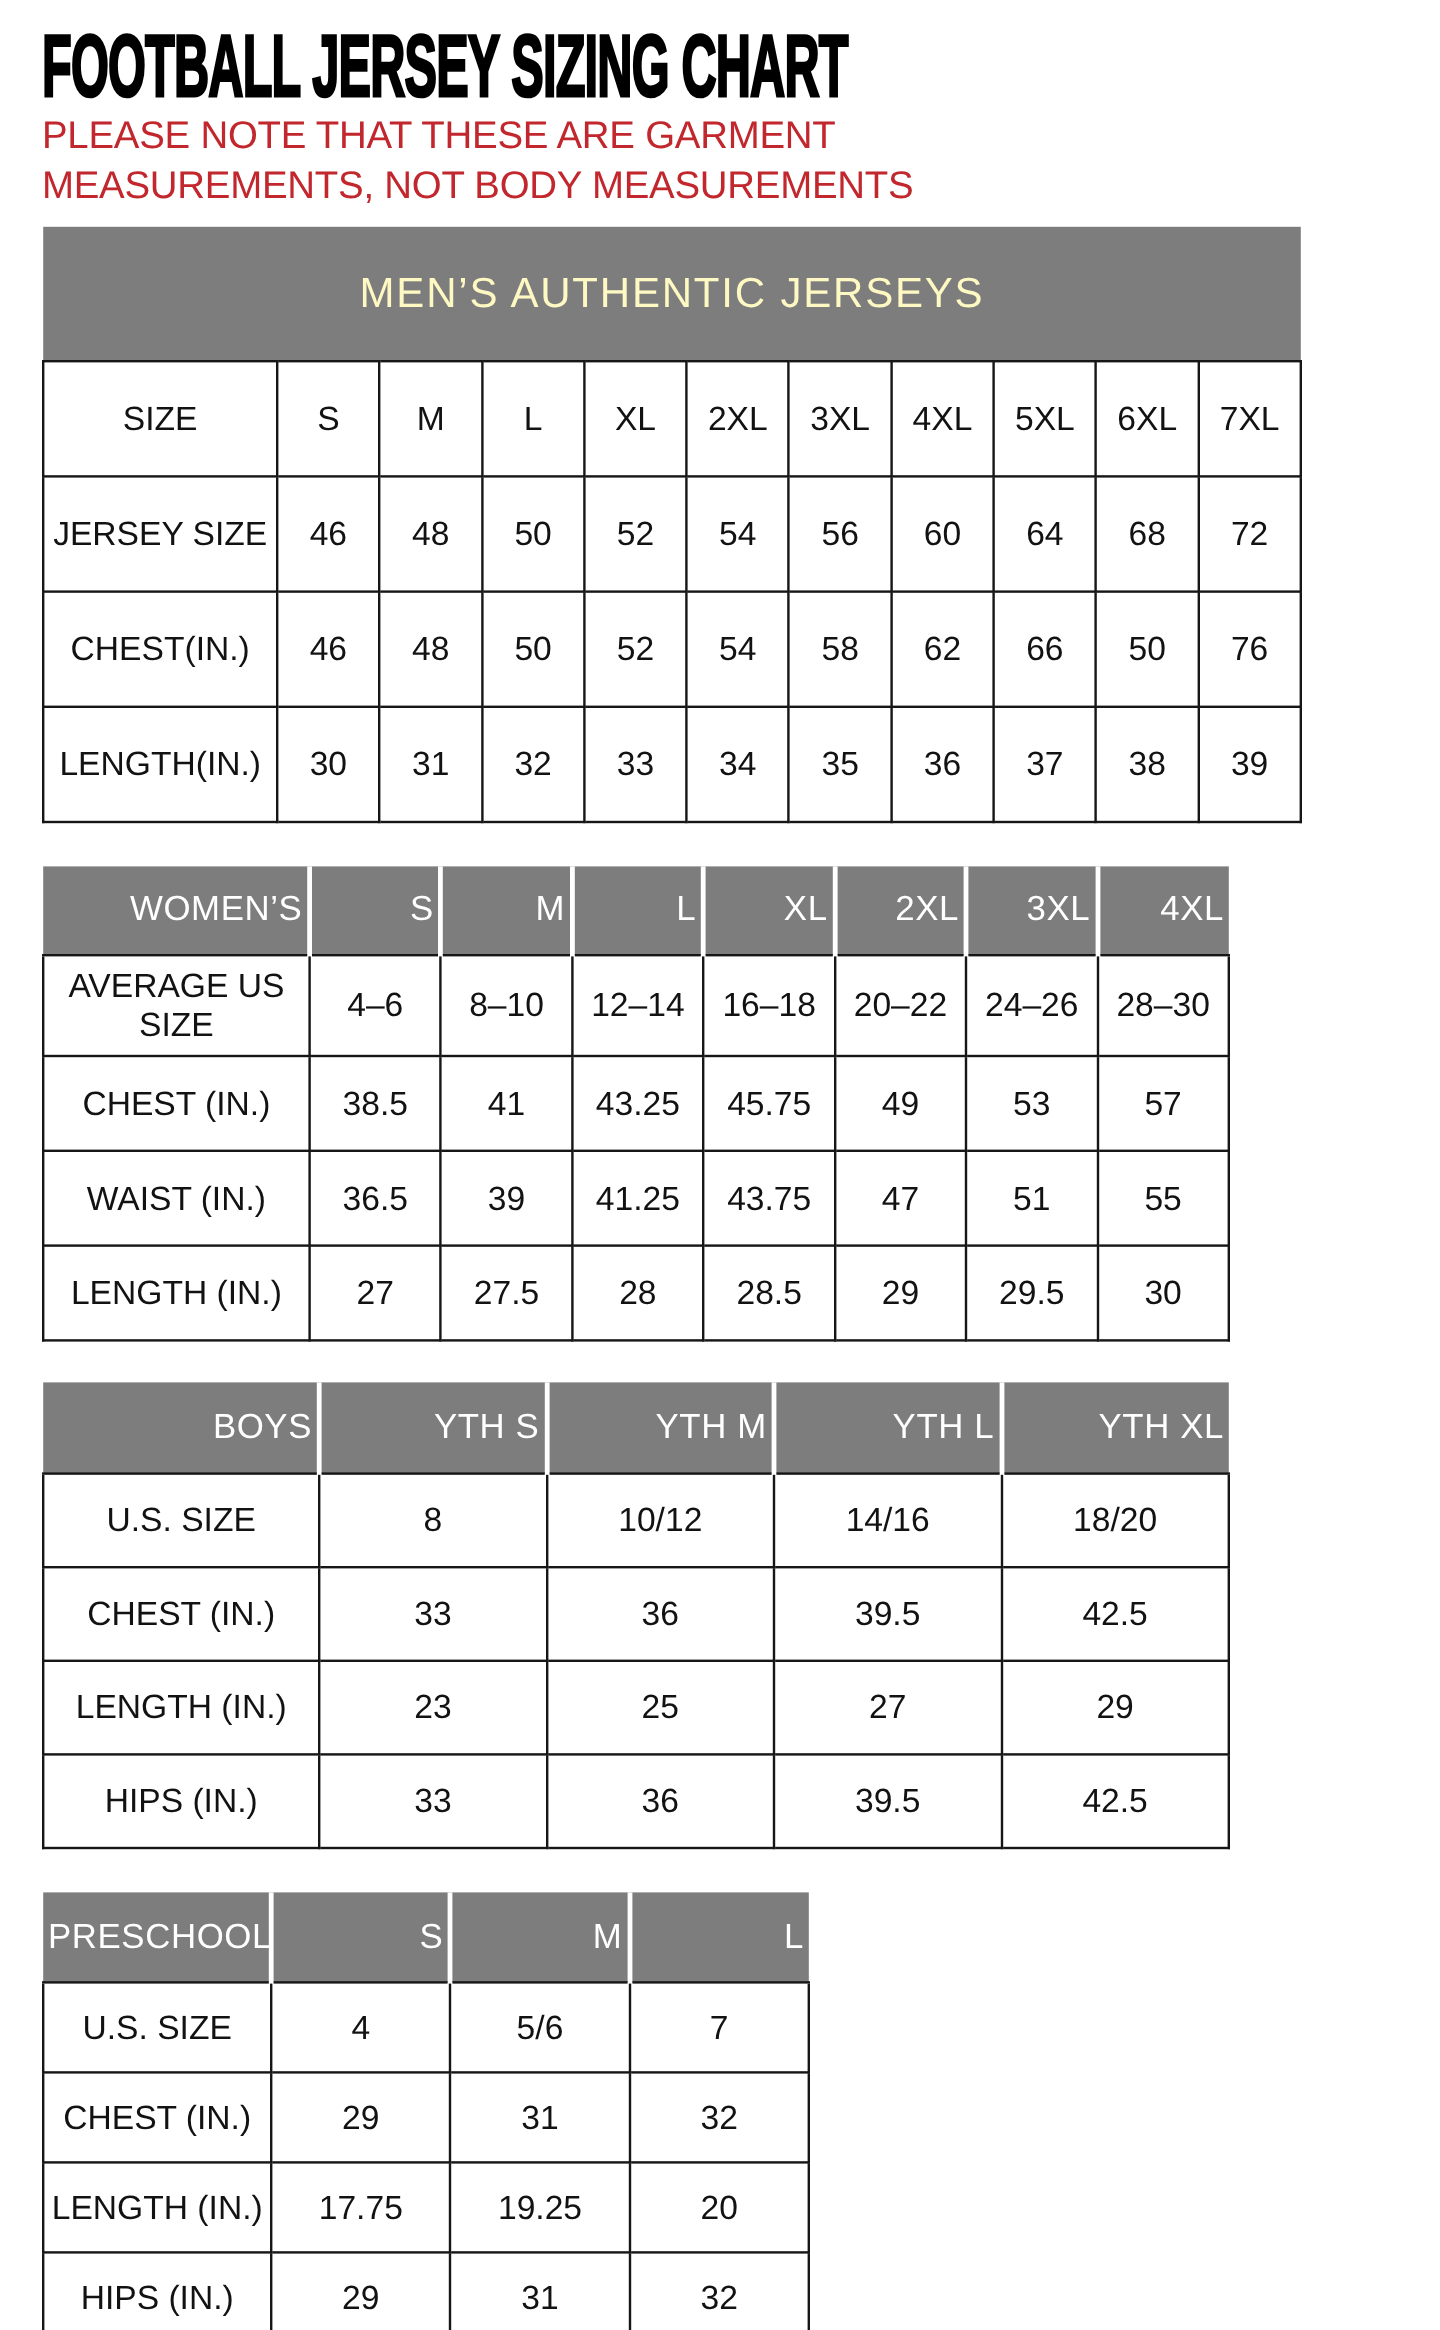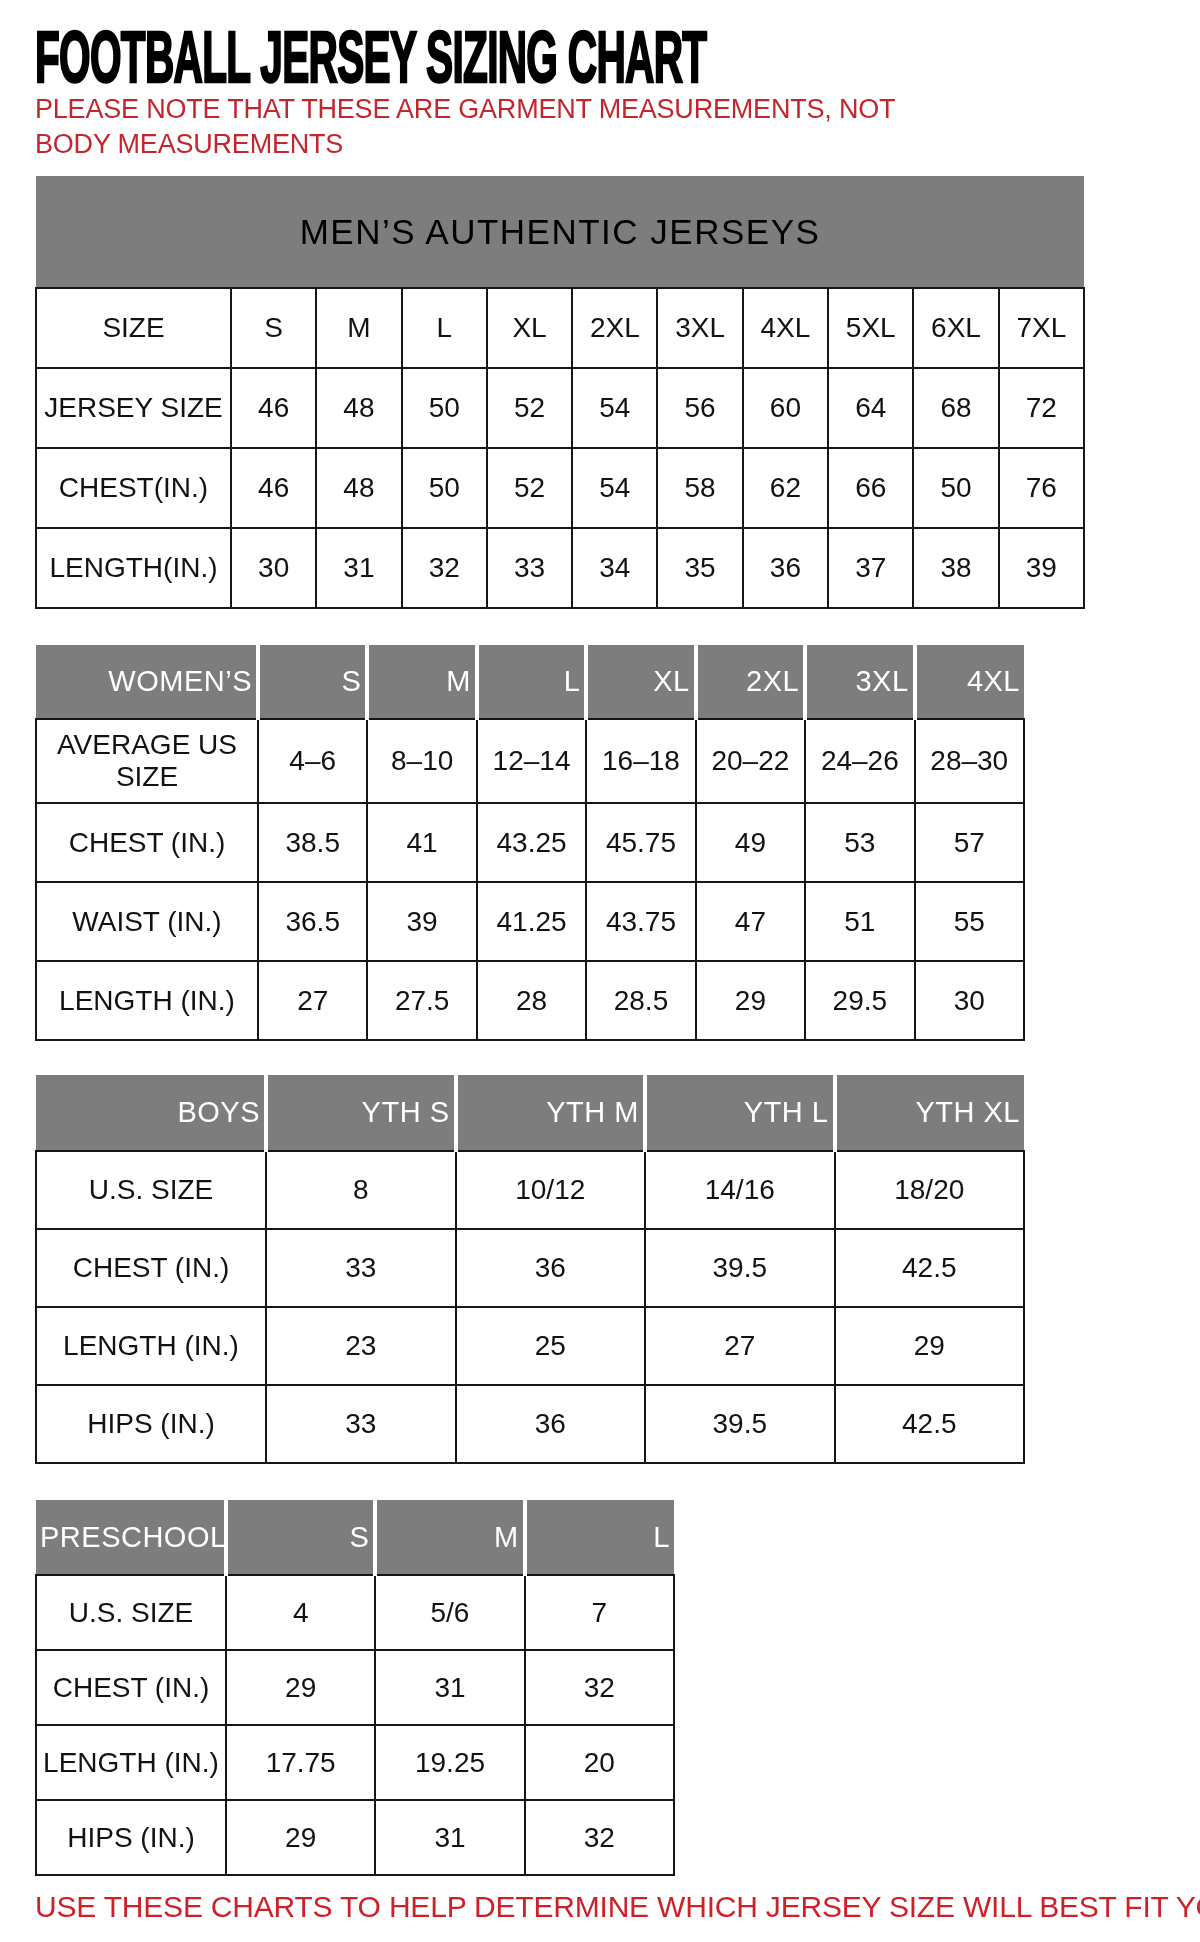--- a/index.html
+++ b/index.html
@@ -26,21 +26,21 @@
     letter-spacing:-1px;
     white-space:nowrap;
     color:#000;
     -webkit-text-stroke:2px #000;
     transform:scale(0.70,1.26);
     transform-origin:0 0;
   }
   .note{
     margin-top:4px;
     max-width:880px;
-    font-size:27px;
+    font-size:32px;
     line-height:1.3;
     letter-spacing:-0.2px;
     color:var(--accent-red,#C1272D);
   }
   table.tbl{
     border-collapse:collapse;
     table-layout:fixed;
   }
   .tbl td{
     border:2px solid var(--border-dark,#161616);
@@ -59,33 +59,33 @@
     letter-spacing:0.5px;
     text-align:right;
     vertical-align:middle;
     border:0;
     border-bottom:2px solid var(--border-dark,#161616);
     padding:0 4px;
   }
   .tbl th.hcell + th.hcell{border-left:4px solid #ffffff;}
   .tbl th.banner{
     background:var(--header-gray,#7D7D7D);
-    color:#000000;
+    color:#fef9c3;
     font-weight:400;
     font-size:35px;
     letter-spacing:1.5px;
     text-align:center;
     vertical-align:middle;
     border:0;
   }
   
   .mens{width:1050px;margin-top:14px;}
   .mens .col-label{width:195px;}
   .mens tr.banner-row{height:112px;}
-  .mens tr.drow{height:80px;}
+  .mens tr.drow{height:96px;}
   
   .womens{width:990px;margin-top:36px;}
   .womens .col-label{width:222px;}
   .womens tr.hrow{height:74px;}
   .womens tr.avg-row{height:84px;}
   .womens tr.drow{height:79px;}
   
   .boys{width:990px;margin-top:34px;}
   .boys .col-label{width:230px;}
   .boys tr.hrow{height:76px;}

